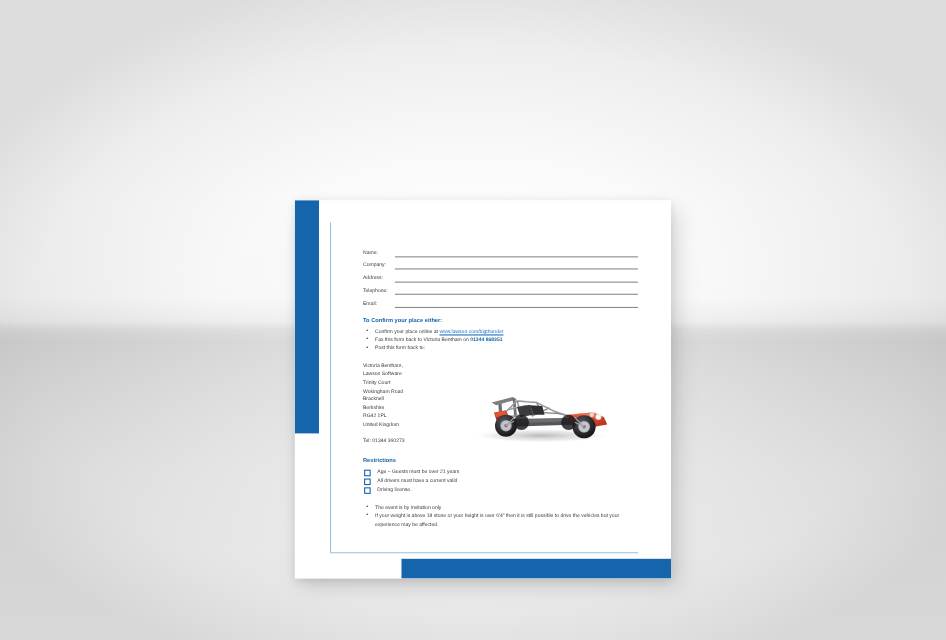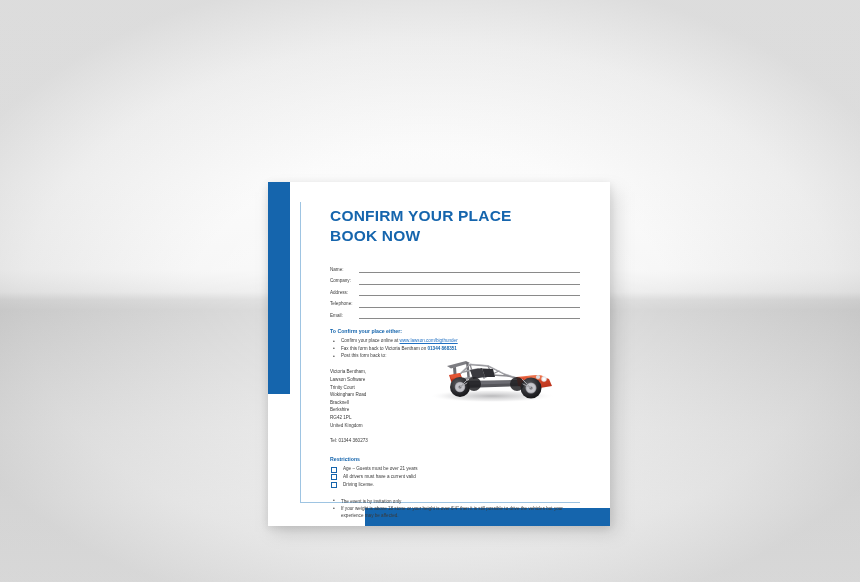--- a/index.html
+++ b/index.html
@@ -266,24 +266,20 @@
 
 <div id="card">
 
   <div class="blue-bar-left"></div>
   <div class="blue-bar-bottom"></div>
   <div class="thin-rule-left"></div>
   <div class="thin-rule-bottom"></div>
 
   <div class="content">
 
-    <h1 class="headline">
-      <span>CONFIRM YOUR PLACE</span>
-      <span class="line2">BOOK NOW</span>
-    </h1>
 
     <div class="form-fields">
       <div class="field-row">
         <span class="field-label">Name:</span>
         <span class="field-line"></span>
       </div>
       <div class="field-row">
         <span class="field-label">Company:</span>
         <span class="field-line"></span>
       </div>

